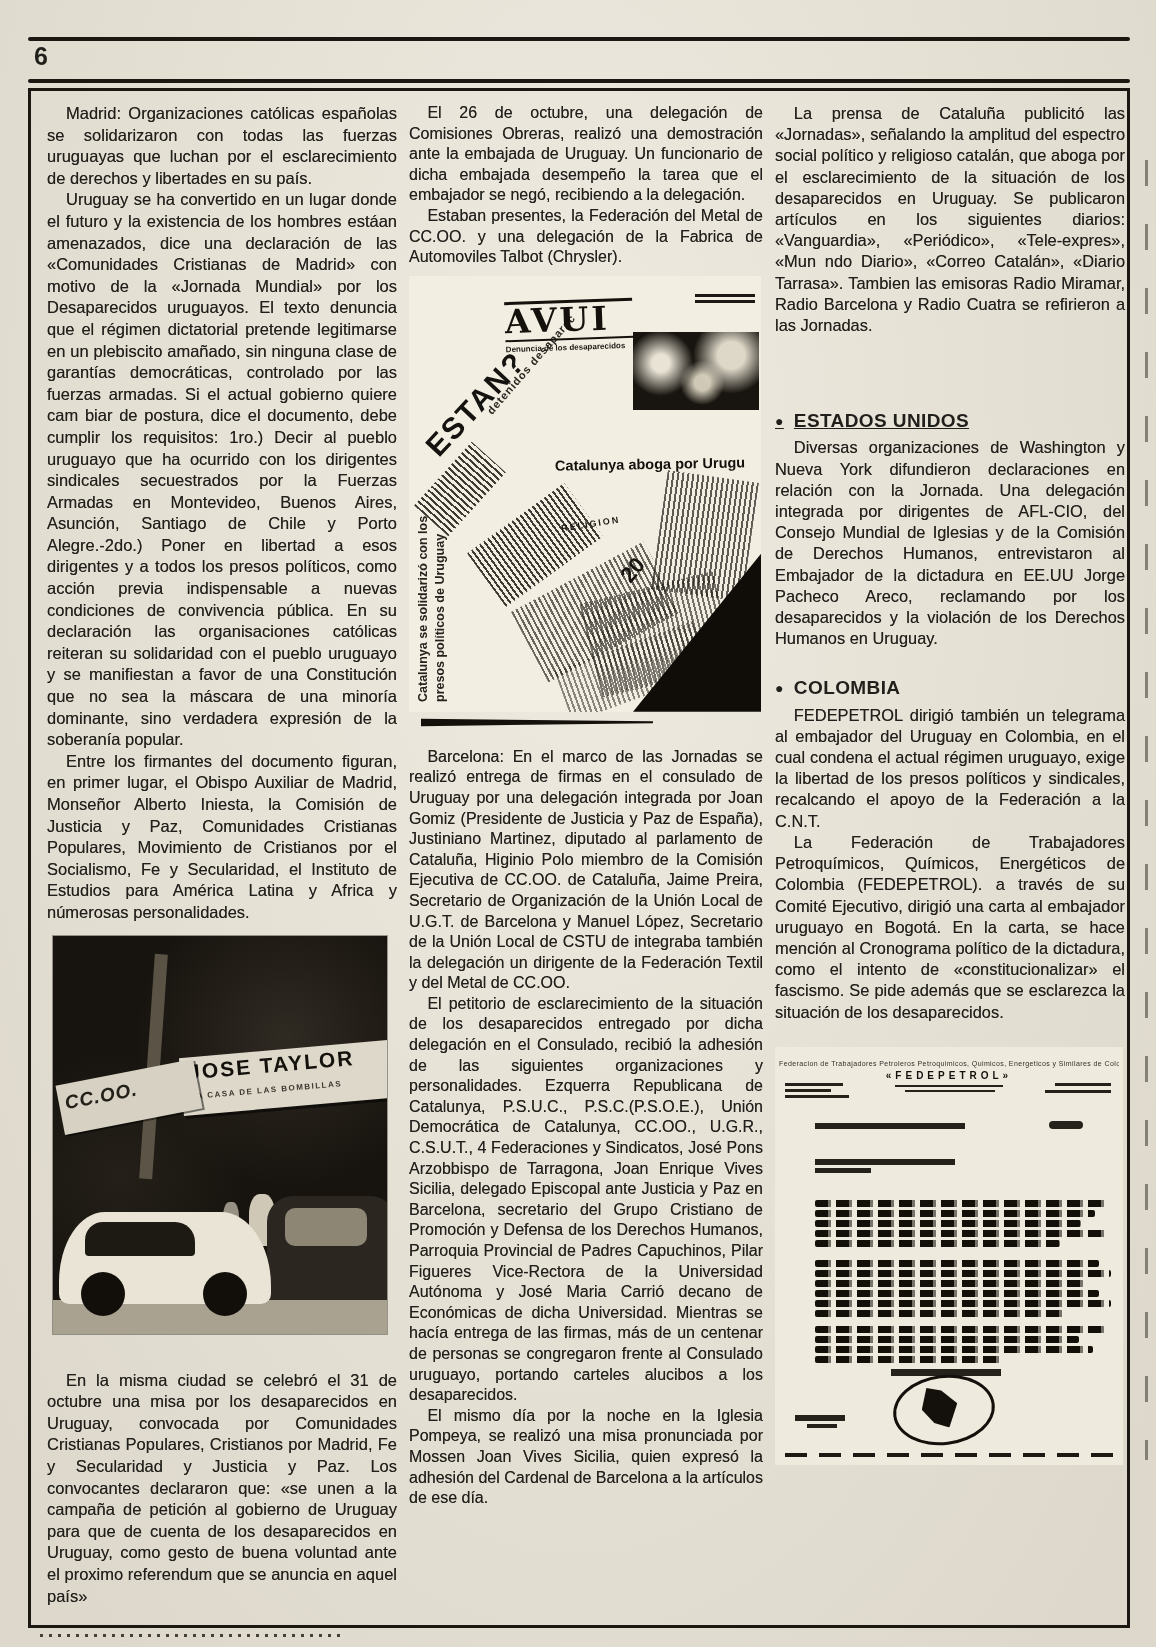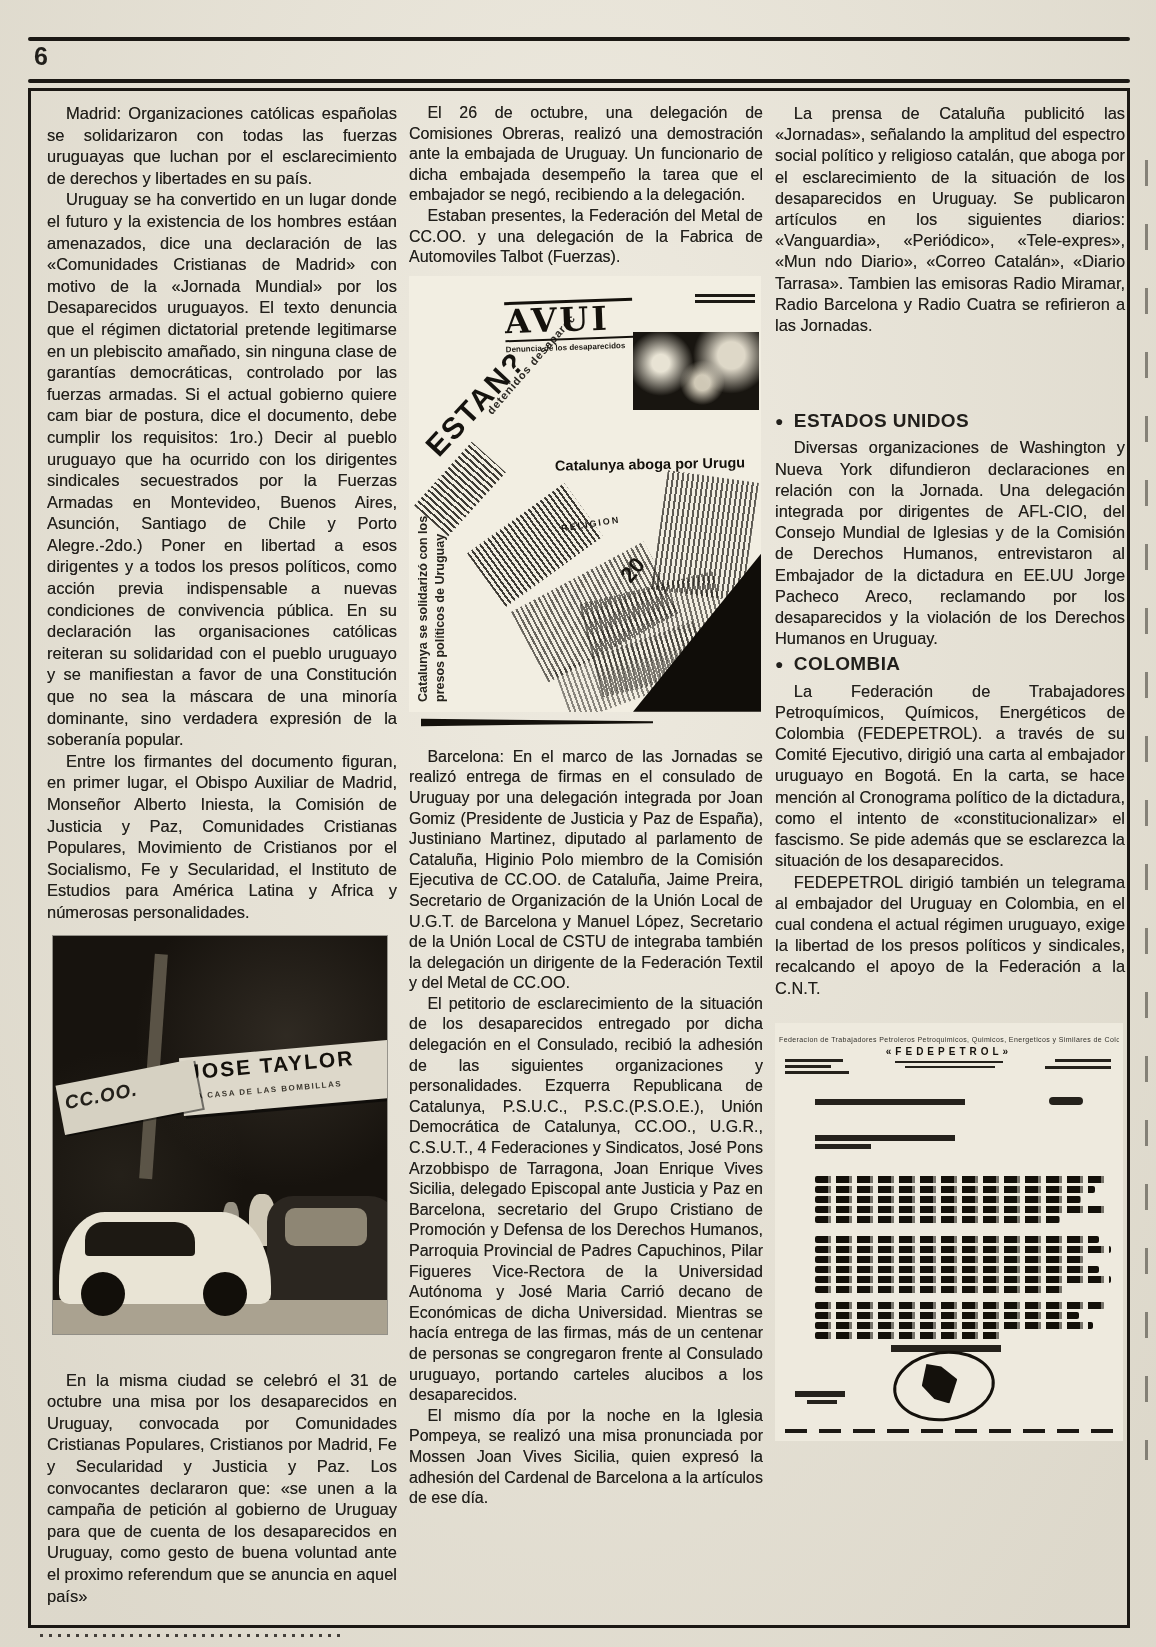--- a/index.html
+++ b/index.html
@@ -18,22 +18,22 @@
     background:repeating-linear-gradient(180deg,#3a372f 0 26px,transparent 26px 64px);opacity:.55;}
   .frame{position:absolute;left:28px;top:88px;width:1096px;height:1534px;
     border:3px solid #1b1814;overflow:hidden;background:transparent;}
   .col{position:absolute;top:12px;}
   .col p{margin:0;text-align:justify;text-indent:1.15em;text-shadow:0 0 .5px rgba(20,18,14,.6);}
   #col1{left:16px;width:350px;font-size:16.5px;line-height:21.6px;}
   #col2{left:378px;width:354px;font-size:16px;line-height:20.6px;}
   #col3{left:744px;width:350px;font-size:16.4px;line-height:21.2px;}
   .sec-head{font-size:19px;font-weight:bold;margin:2px 0 5px 0;letter-spacing:.4px;white-space:nowrap;}
   .sec-head .bullet{font-size:14px;margin-right:10px;vertical-align:1px;}
-  .gap-us{margin-top:74px;}
-  .gap-co{margin-top:4px;}
+  .gap-us{margin-top:74px;text-decoration:underline;}
+  .gap-co{margin-top:28px;}
 
   
   .photo{position:relative;width:334px;height:398px;margin:12px 0 36px 6px;
     background:
       radial-gradient(circle at 70% 25%, rgba(120,110,95,.25), transparent 40%),
       radial-gradient(circle at 20% 60%, rgba(90,85,70,.2), transparent 35%),
       #17130e;
     overflow:hidden;box-shadow:0 0 0 1px rgba(0,0,0,.35);}
   .photo .road{position:absolute;left:0;bottom:0;width:100%;height:34px;background:#aaa290;}
   .photo .pole{position:absolute;left:94px;top:18px;width:13px;height:225px;background:#6a6354;transform:rotate(4deg);opacity:.8;}
@@ -153,21 +153,21 @@
         </div>
       <div class="wheel w1"></div>
       <div class="wheel w2"></div>
     </div>
 
     <p>En la misma ciudad se celebró el 31 de octubre una misa por los desaparecidos en Uruguay, convocada por Comunidades Cristianas Populares, Cristianos por Madrid, Fe y Secularidad y Justicia y Paz. Los convocantes declararon que: «se unen a la campaña de petición al gobierno de Uruguay para que de cuenta de los desaparecidos en Uruguay, como gesto de buena voluntad ante el proximo referendum que se anuncia en aquel país»</p>
   </div>
 
   <div class="col" id="col2">
     <p>El 26 de octubre, una delegación de Comisiones Obreras, realizó una demostración ante la embajada de Uruguay. Un funcionario de dicha embajada desempeño la tarea que el embajador se negó, recibiendo a la delegación.</p>
-    <p>Estaban presentes, la Federación del Metal de CC.OO. y una delegación de la Fabrica de Automoviles Talbot (Fuerzas).</p>
+    <p>Estaban presentes, la Federación del Metal de CC.OO. y una delegación de la Fabrica de Automoviles Talbot (Chrysler).</p>
 
     <div class="collage">
       <div class="estan">ESTAN?</div>
       <div class="estan-sub">detenidos desaparec</div>
       <div class="avui">
         <div class="mast">AVUI</div>
         <div class="tiny">Denuncia de los desaparecidos</div>
       </div>
       <div class="news-topbars"></div>
       <div class="news-photo"></div>
@@ -194,22 +194,22 @@
     <p>La prensa de Cataluña publicitó las «Jornadas», señalando la amplitud del espectro social político y religioso catalán, que aboga por el esclarecimiento de la situación de los desaparecidos en Uruguay. Se publicaron artículos en los siguientes diarios: «Vanguardia», «Periódico», «Tele-expres», «Mun ndo Diario», «Correo Catalán», «Diario Tarrasa». Tambien las emisoras Radio Miramar, Radio Barcelona y Radio Cuatra se refirieron a las Jornadas.</p>
 
     <div class="sec-head gap-us">
       <span class="bullet">●</span><span>ESTADOS UNIDOS</span>
     </div>
     <p>Diversas organizaciones de Washington y Nueva York difundieron declaraciones en relación con la Jornada. Una delegación integrada por dirigentes de AFL-CIO, del Consejo Mundial de Iglesias y de la Comisión de Derechos Humanos, entrevistaron al Embajador de la dictadura en EE.UU Jorge Pacheco Areco, reclamando por los desaparecidos y la violación de los Derechos Humanos en Uruguay.</p>
 
     <div class="sec-head gap-co">
       <span class="bullet">●</span><span>COLOMBIA</span>
     </div>
+    <p>FEDEPETROL dirigió también un telegrama al embajador del Uruguay en Colombia, en el cual condena el actual régimen uruguayo, exige la libertad de los presos políticos y sindicales, recalcando el apoyo de la Federación a la C.N.T.</p>
     <p>La Federación de Trabajadores Petroquímicos, Químicos, Energéticos de Colombia (FEDEPETROL). a través de su Comité Ejecutivo, dirigió una carta al embajador uruguayo en Bogotá. En la carta, se hace mención al Cronograma político de la dictadura, como el intento de «constitucionalizar» el fascismo. Se pide además que se esclarezca la situación de los desaparecidos.</p>
-    <p>FEDEPETROL dirigió también un telegrama al embajador del Uruguay en Colombia, en el cual condena el actual régimen uruguayo, exige la libertad de los presos políticos y sindicales, recalcando el apoyo de la Federación a la C.N.T.</p>
 
     <div class="letter">
       <div class="orgline">Federacion de Trabajadores Petroleros Petroquimicos, Quimicos, Energeticos y Similares de Colombia</div>
       <div class="lh-title">«FEDEPETROL»</div>
       <div class="bar" style="left:10px;top:36px;width:58px"></div>
       <div class="bar" style="left:10px;top:42px;width:46px"></div>
       <div class="bar" style="left:10px;top:48px;width:64px"></div>
       <div class="bar" style="left:120px;top:38px;width:108px;height:2px"></div>
       <div class="bar" style="left:130px;top:43px;width:90px;height:2px"></div>
       <div class="bar" style="right:12px;top:36px;width:56px"></div>

